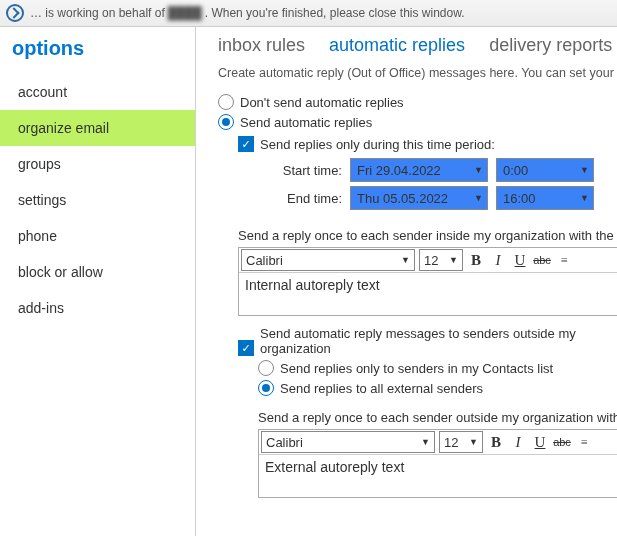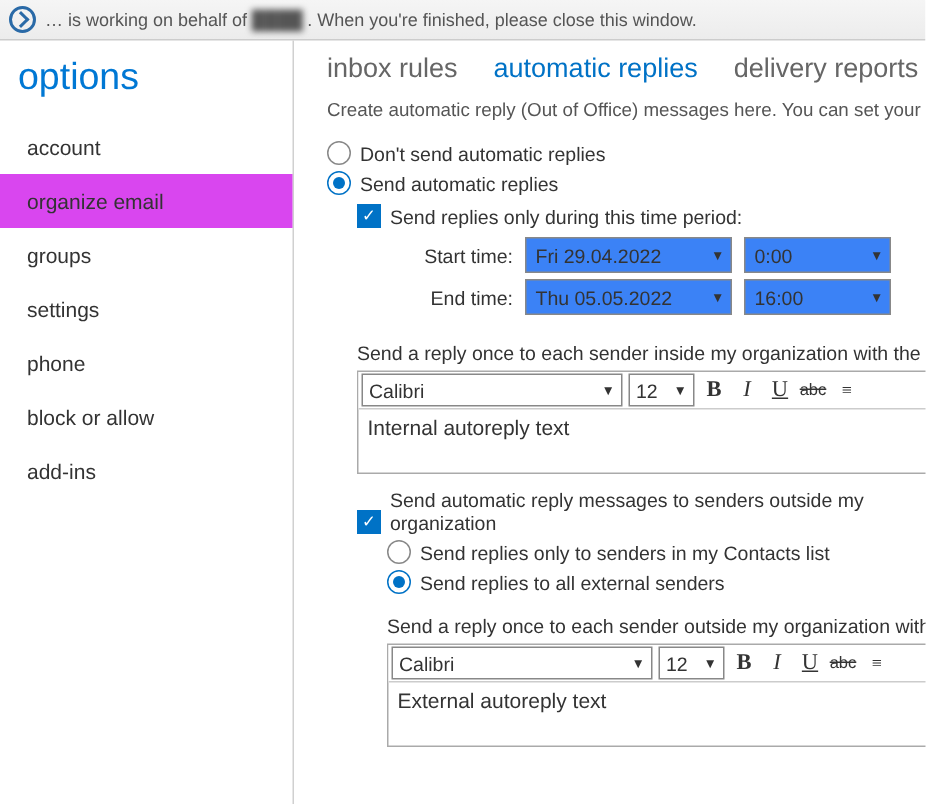--- a/index.html
+++ b/index.html
@@ -2,23 +2,23 @@
 <html><head>
 <meta charset="utf-8">
 <style>
 html,body{margin:0;padding:0;font-family:"Segoe UI",Arial,sans-serif;font-size:13px;color:#333;background:#fff;overflow:hidden}
 .viewport{width:617px;height:536px;position:relative;overflow:hidden}
 .top-bar{height:26px;background:linear-gradient(#f5f5f5,#ececec);border-bottom:1px solid #ccc;display:flex;align-items:center;padding:0 6px;font-size:12px;color:#555;white-space:nowrap}
 .top-bar .tb-icon{width:14px;height:14px;border-radius:50%;border:2px solid #2a6aa7;margin-right:6px;position:relative;flex:none}
 .top-bar .tb-icon:after{content:"";position:absolute;width:6px;height:6px;border:2px solid #2a6aa7;border-left:0;border-bottom:0;transform:rotate(45deg);top:3px;left:2px}
 .body-row{display:flex;height:calc(100% - 26px)}
 .sidebar{width:195px;border-right:1px solid #d0d0d0;padding-top:6px}
-.sidebar h2{color:#0078d4;font-weight:400;font-size:25px;margin:4px 0 14px 12px}
+.sidebar h2{color:#0078d4;font-weight:700;font-size:20px;margin:4px 0 14px 12px}
 .nav-item{padding:10px 18px;font-size:14px;color:#333;cursor:pointer}
-.nav-item.sel{background:#d946ef}
+.nav-item.sel{background:#bef264}
 .main{flex:1;padding:8px 0 0 22px;min-width:0}
 .tabs{display:flex;gap:24px;font-size:18px;color:#666;margin-bottom:10px;white-space:nowrap}
 .tab{cursor:pointer}
 .tab.active{color:#0072c6}
 .desc{font-size:12.5px;color:#555;margin-bottom:14px;white-space:nowrap}
 .radio-row,.check-row{display:flex;align-items:flex-end;gap:6px;margin:4px 0;font-size:13px}
 .radio{width:14px;height:14px;border:1px solid #888;border-radius:50%;display:inline-flex;align-items:center;justify-content:center;cursor:pointer;flex:none}
 .radio.on{border-color:#0072c6}
 .radio.on:after{content:"";width:8px;height:8px;background:#0072c6;border-radius:50%}
 .checkbox{width:14px;height:14px;border:1px solid #888;display:inline-flex;align-items:center;justify-content:center;cursor:pointer;flex:none;background:#fff}

